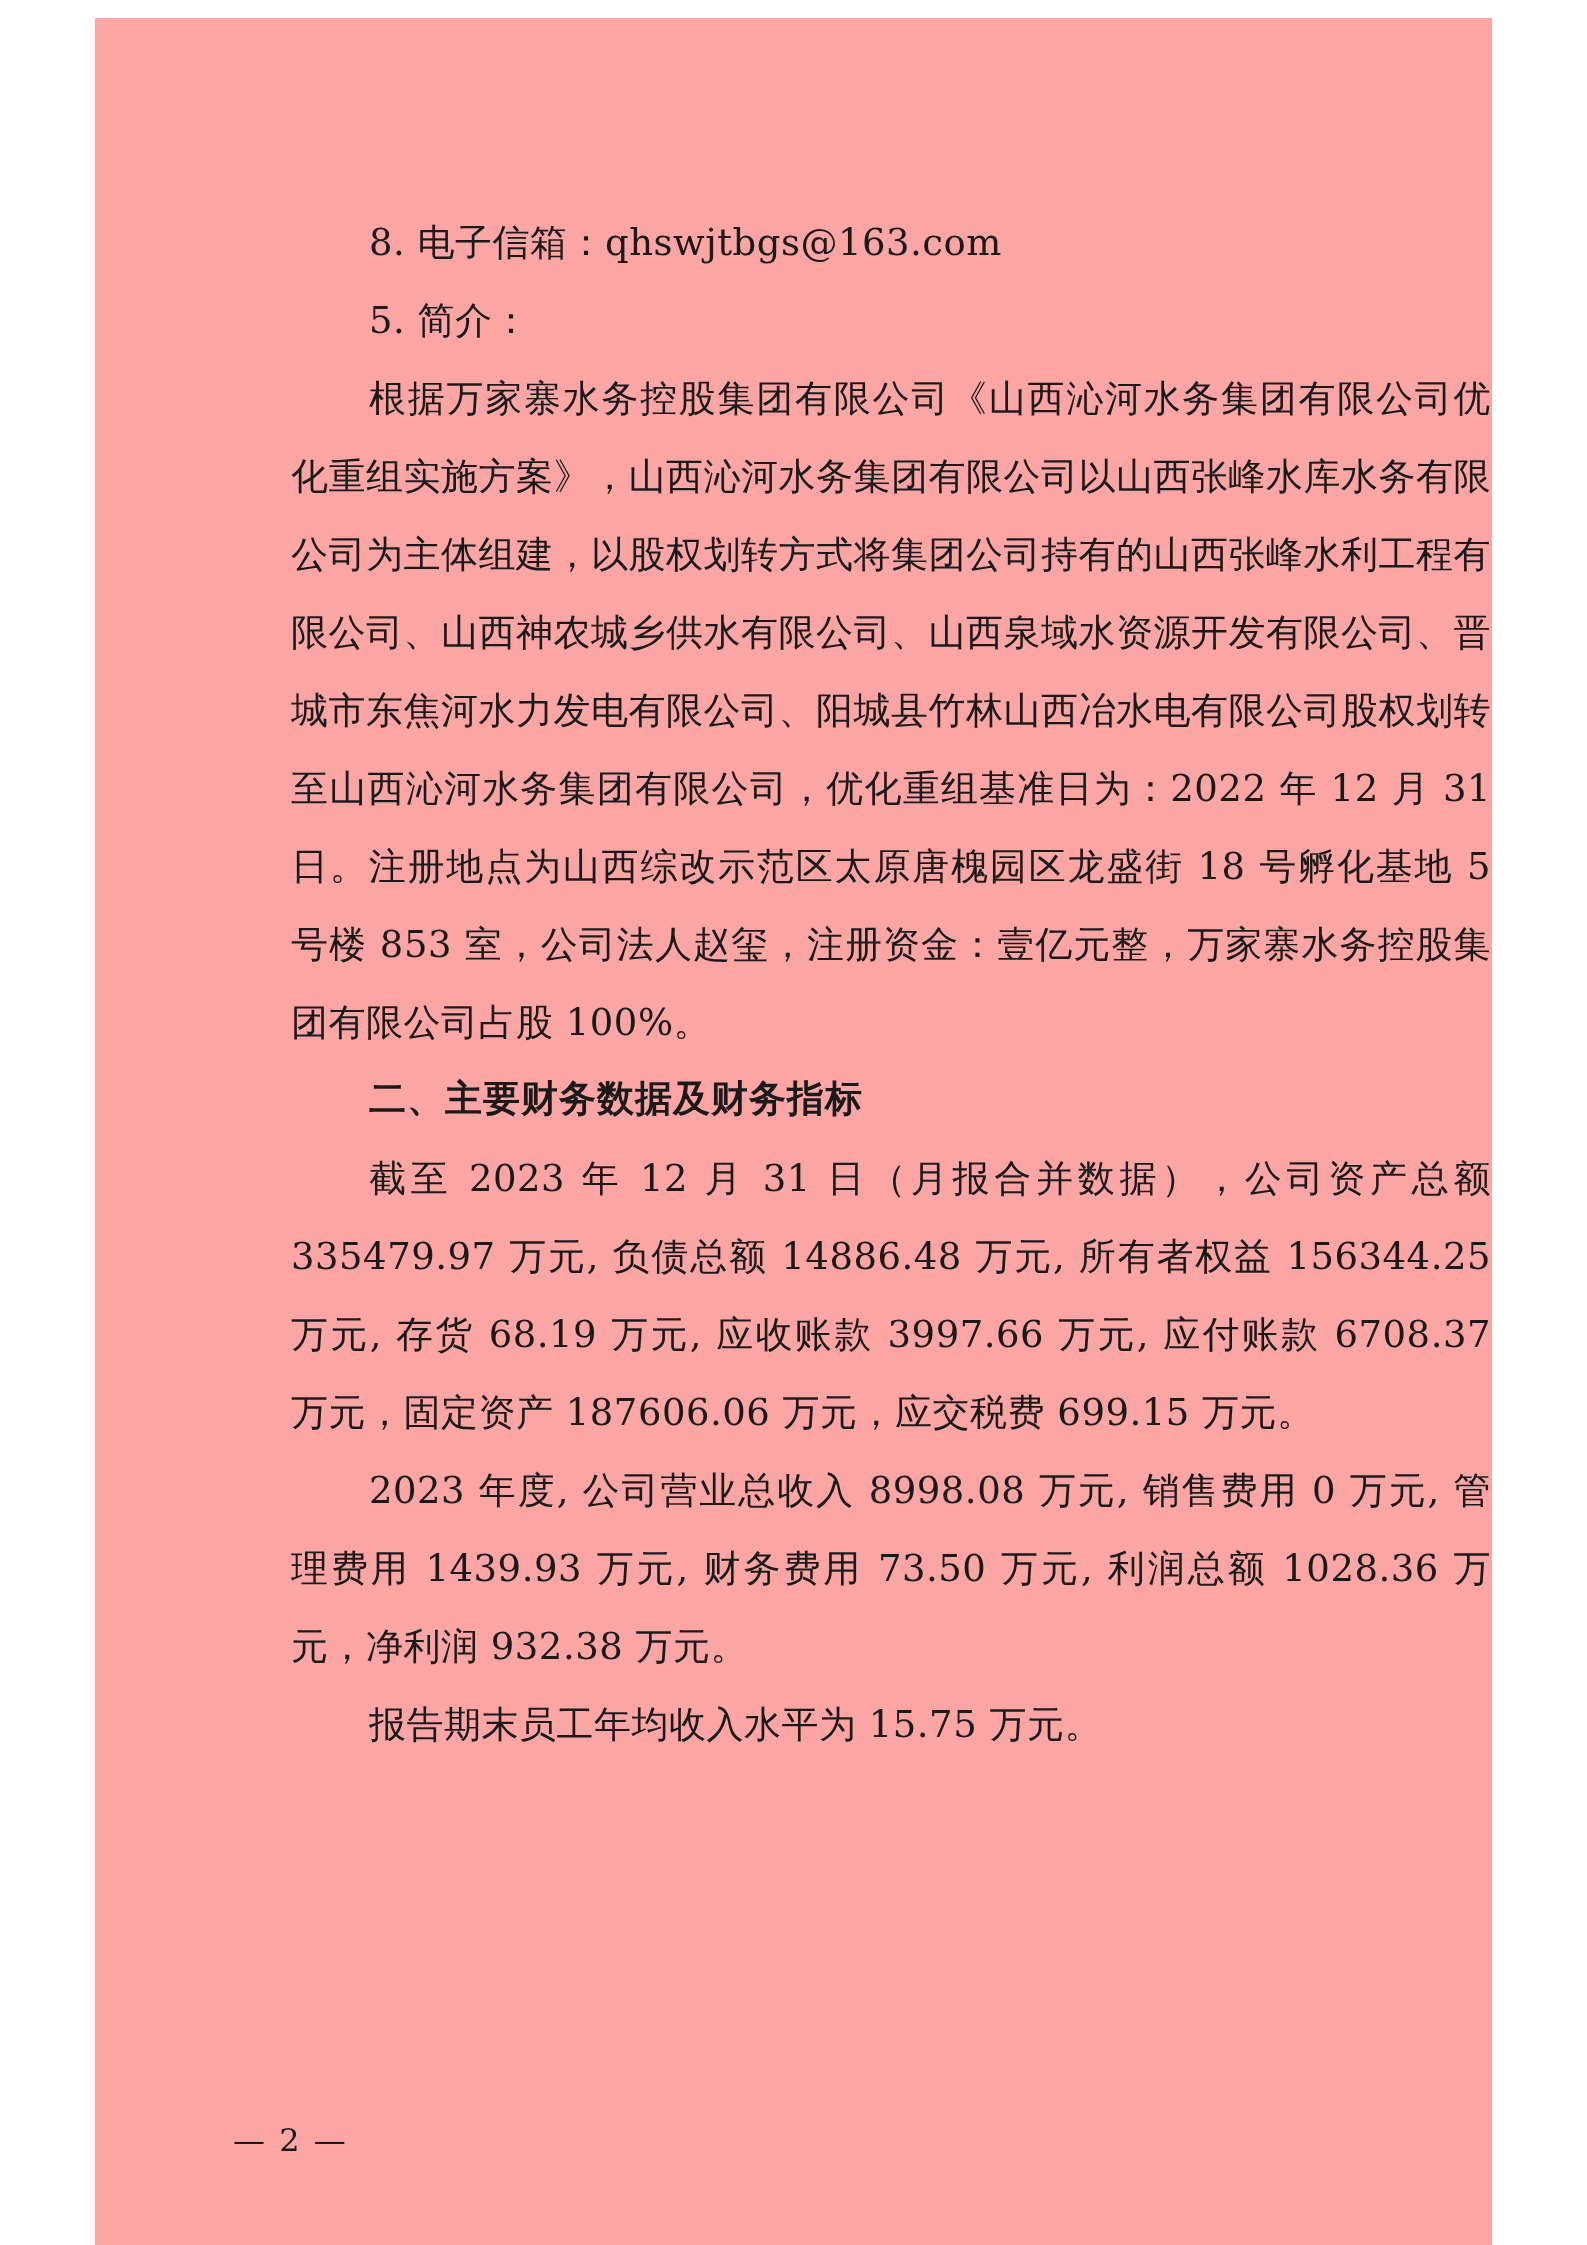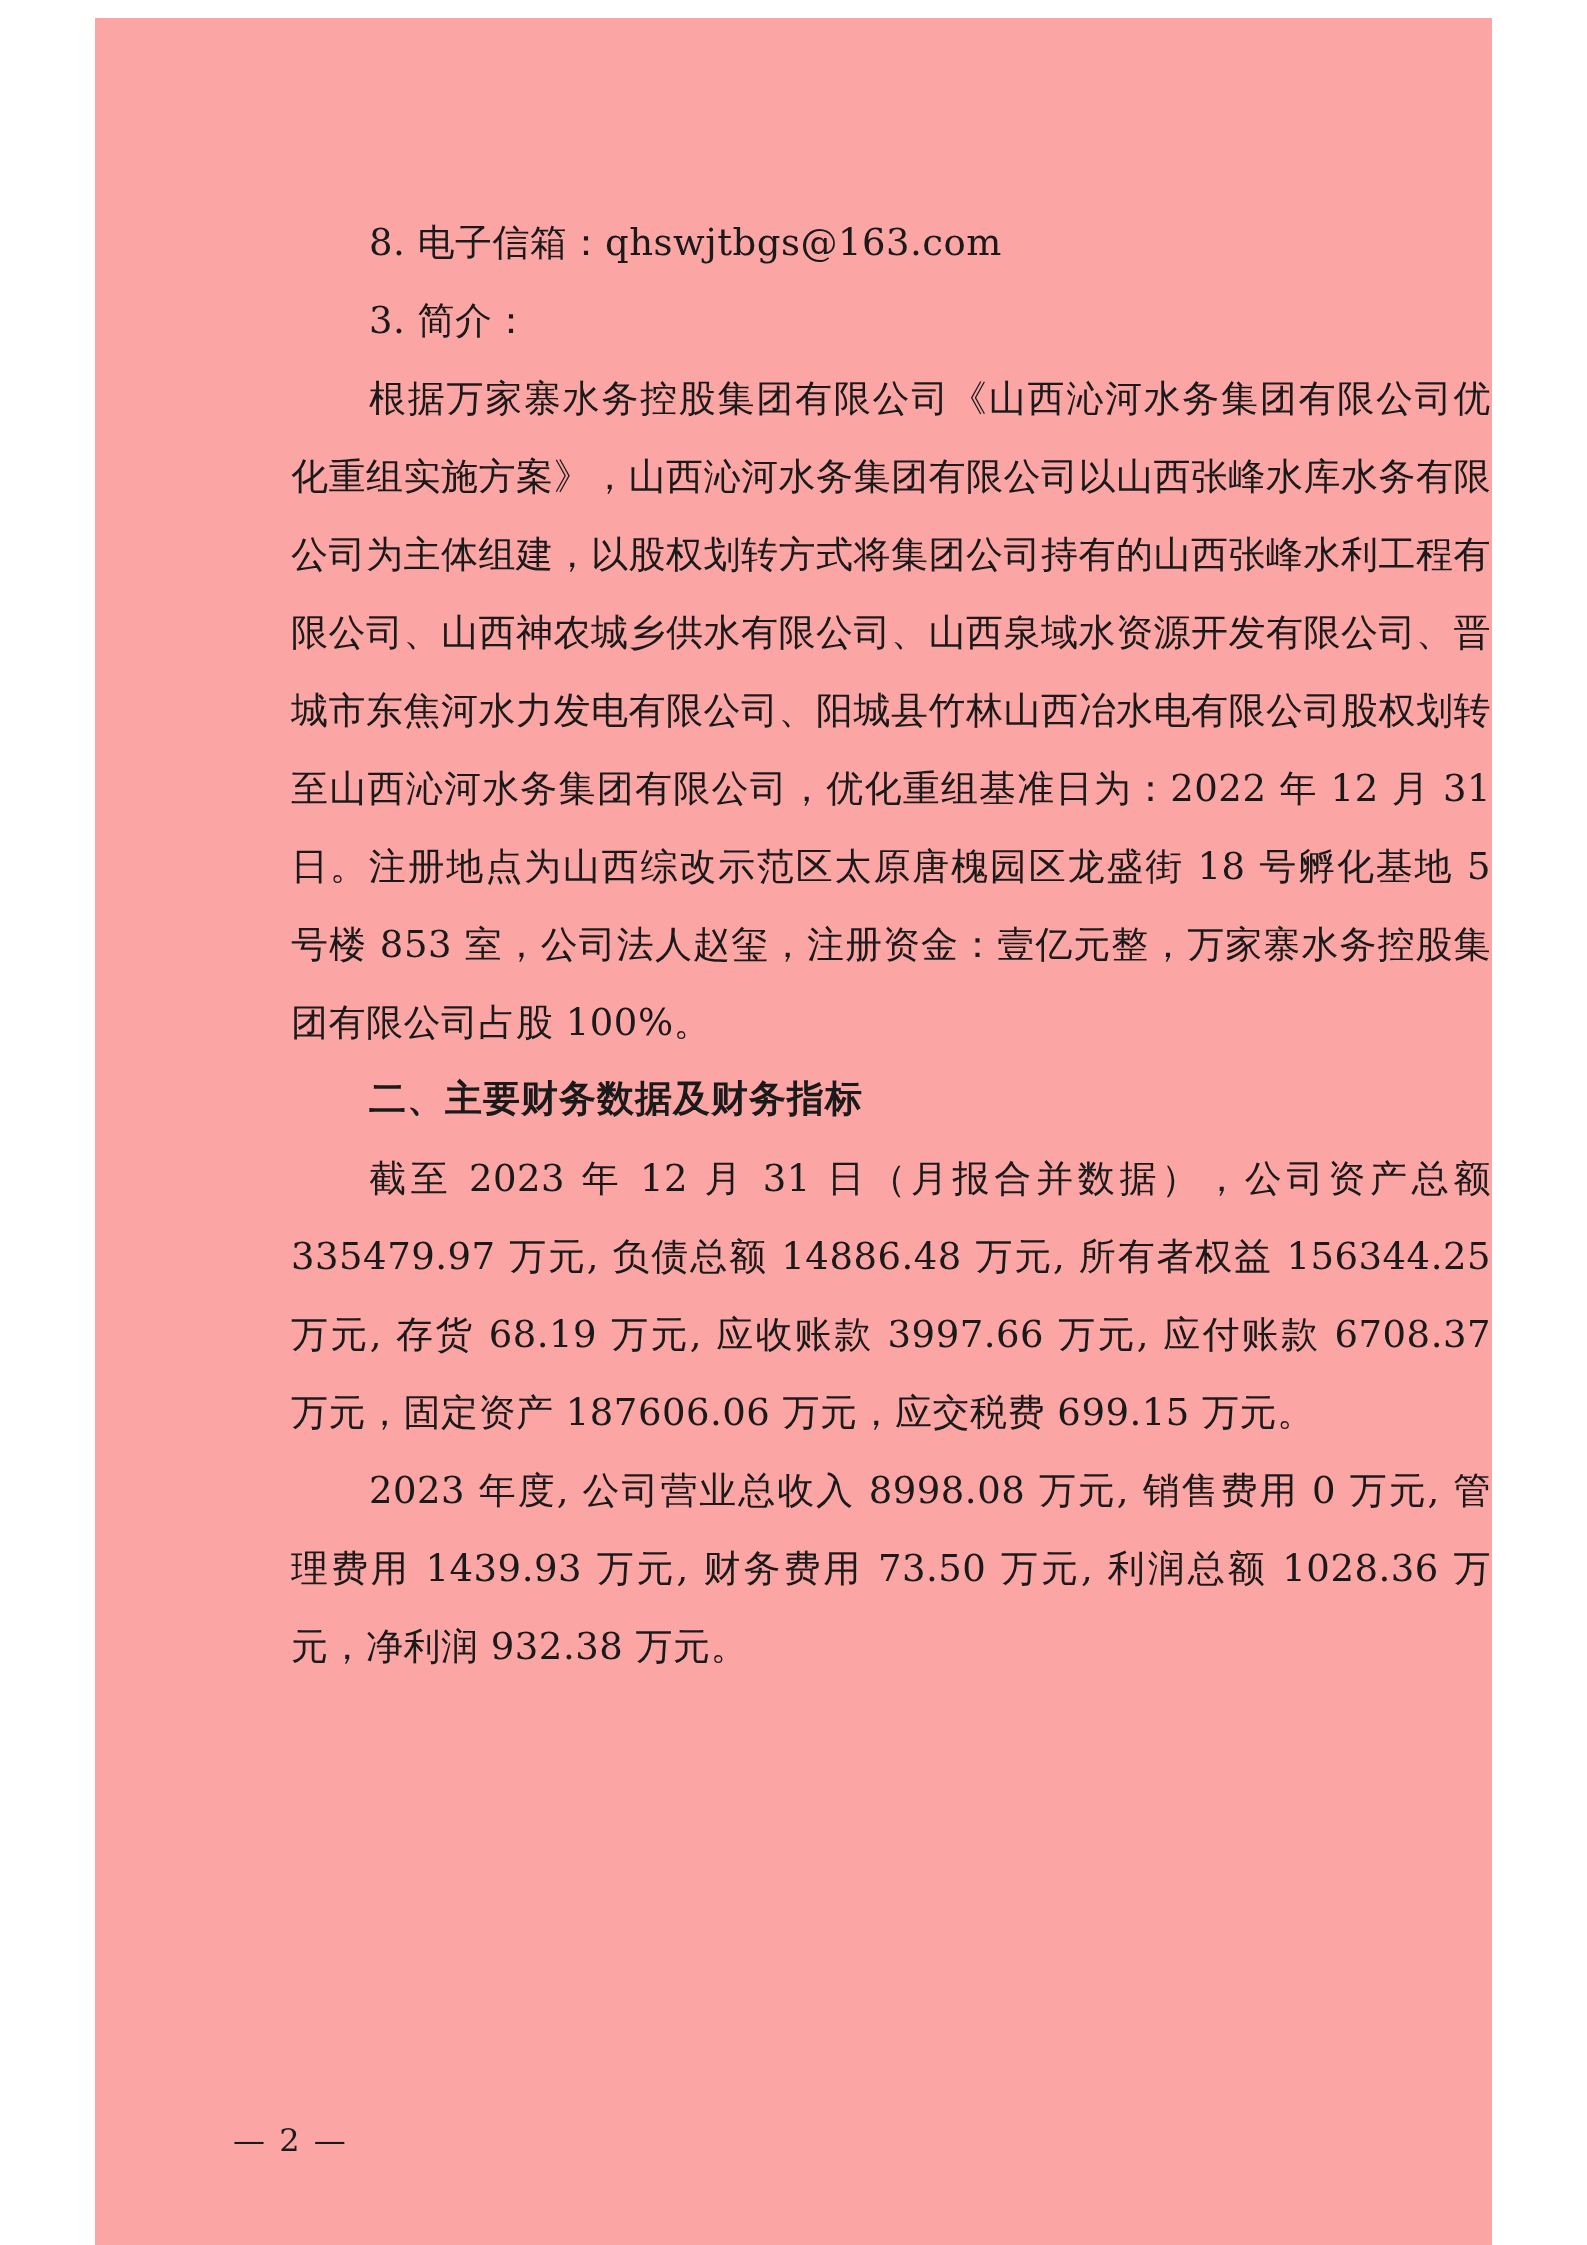--- a/index.html
+++ b/index.html
@@ -57,29 +57,30 @@
   }
 </style>
 </head>
 <body>
 
 <div class="page">
   <div class="content">
 
     <p class="para indent">8. 电子信箱：qhswjtbgs@163.com</p>
 
-    <p class="para indent">3. 简介：</p>
+    <p class="para indent">5. 简介：</p>
 
     <p class="para indent">根据万家寨水务控股集团有限公司《山西沁河水务集团有限公司优化重组实施方案》，山西沁河水务集团有限公司以山西张峰水库水务有限公司为主体组建，以股权划转方式将集团公司持有的山西张峰水利工程有限公司、山西神农城乡供水有限公司、山西泉域水资源开发有限公司、晋城市东焦河水力发电有限公司、阳城县竹林山西冶水电有限公司股权划转至山西沁河水务集团有限公司，优化重组基准日为：2022 年 12 月 31 日。注册地点为山西综改示范区太原唐槐园区龙盛街 18 号孵化基地 5 号楼 853 室，公司法人赵玺，注册资金：壹亿元整，万家寨水务控股集团有限公司占股 100%。</p>
 
     <p class="heading">二、主要财务数据及财务指标</p>
 
     <p class="para indent">截至 2023 年 12 月 31 日（月报合并数据），公司资产总额 335479.97 万元, 负债总额 14886.48 万元, 所有者权益 156344.25 万元, 存货 68.19 万元, 应收账款 3997.66 万元, 应付账款 6708.37 万元，固定资产 187606.06 万元，应交税费 699.15 万元。</p>
 
     <p class="para indent">2023 年度, 公司营业总收入 8998.08 万元, 销售费用 0 万元, 管理费用 1439.93 万元, 财务费用 73.50 万元, 利润总额 1028.36 万元，净利润 932.38 万元。</p>
 
 
 
+    <p class="para indent">报告期末员工年均收入水平为 15.75 万元。</p>
 
   </div>
 
   <div class="footer">— 2 —</div>
 </div>
 
 </body></html>

